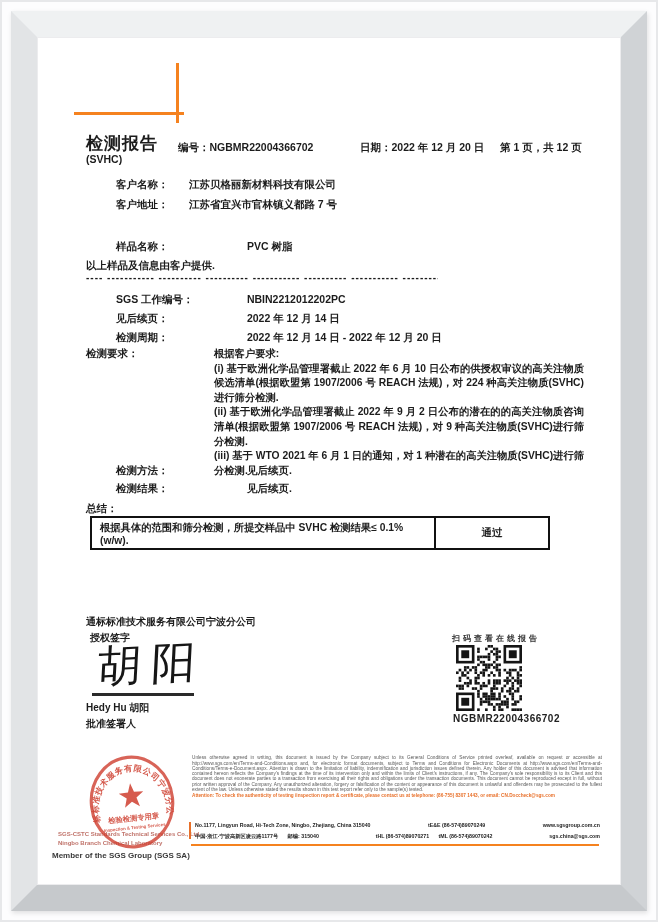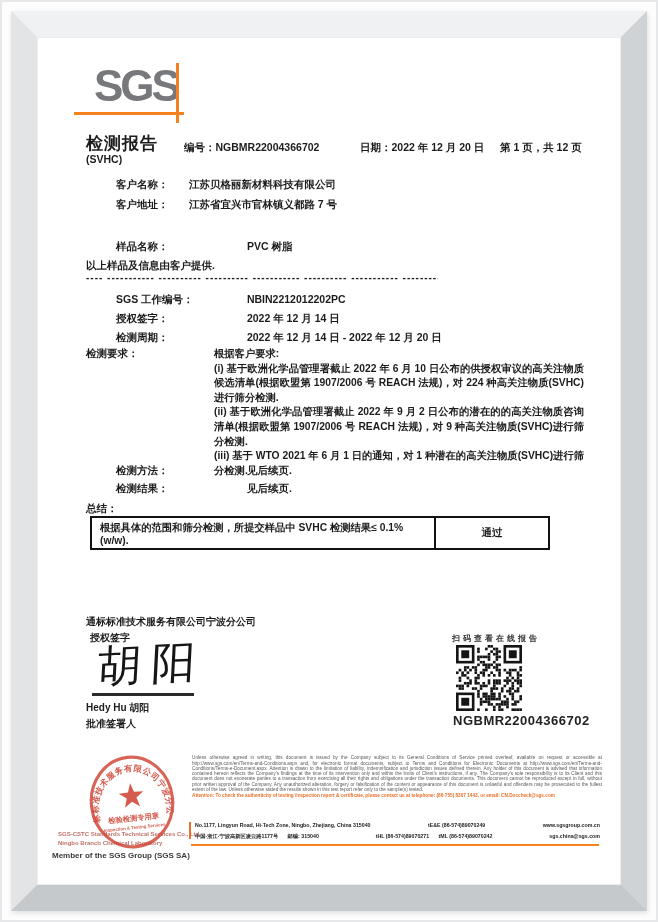--- a/index.html
+++ b/index.html
@@ -28,21 +28,21 @@
   
   .logo-text { position:absolute; left:42px; top:14px; font-size:44px; font-weight:700;
                color:#77787b; letter-spacing:-3px; line-height:1; }
   .logo-hline { position:absolute; left:22px; top:62px; width:110px; height:3px; background:#f5821f; }
   .logo-vline { position:absolute; left:124px; top:13px; width:3px; height:60px; background:#f5821f; }
 
   
   .title    { position:absolute; left:34px; top:82px;  font-size:17px; font-weight:700; letter-spacing:1px; }
   .subtitle { position:absolute; left:34px; top:103px; font-size:10.5px; font-weight:700; }
   .meta     { position:absolute; top:91px; font-size:10.5px; font-weight:700; white-space:nowrap; }
-  .meta-no    { left:132px; }
+  .meta-no    { left:126px; }
   .meta-date  { left:308px;text-align:center; }
   .meta-pages { left:448px; }
 
   
   .row { position:absolute; left:34px; font-size:10.5px; font-weight:700; white-space:nowrap; }
   .lab { display:inline-block;margin-left:30px; }
   .w70  { width:70px; }
   .w128 { width:128px; }
 
   .dashline { position:absolute; left:34px; top:222px; width:352px; overflow:hidden;
@@ -68,21 +68,21 @@
                  letter-spacing:10px; color:#161616;
                  transform:rotate(-3deg) skewX(-6deg); transform-origin:left bottom; }
   .sig-line    { position:absolute; left:40px; top:643px; width:102px; height:2.5px; background:#2a2a2a; }
   .sig-name    { position:absolute; left:34px; top:651px; font-size:10px; font-weight:700; }
   .sig-role    { position:absolute; left:34px; top:667px; font-size:10px; font-weight:700; }
 
   
   .qr-caption { position:absolute; left:400px; top:583px; font-size:8px; font-weight:700;
                 letter-spacing:3px; color:#333; }
   .qr-svg  { position:absolute; left:404px; top:595px; width:66px; height:66px; }
-  .qr-code { position:absolute; left:401px; top:663px; font-size:13px; font-weight:700;
+  .qr-code { position:absolute; left:401px; top:663px; font-size:10px; font-weight:700;
              letter-spacing:.5px; color:#222; }
 
   
   .stamp-branch { position:absolute; left:6px; width:180px; font-size:6px; font-weight:700;
                   color:#c0736a; white-space:nowrap; }
   .stamp-branch.b1 { top:781px; }
   .stamp-branch.b2 { top:790px; }
   .stamp-svg { position:absolute; left:36px; top:704px; width:88px; height:96px;
                transform:rotate(-6deg); opacity:.92; }
 
@@ -105,21 +105,20 @@
 </style>
 </head>
 <body>
 
 <div class="frame-outer"></div>
 <div class="frame-bevel"></div>
 <div class="frame-inner-edge"></div>
 
 <div class="doc">
 
-  <div class="logo-text">SGS</div>
   <div class="logo-hline"></div>
   <div class="logo-vline"></div>
 
   <div class="title">检测报告</div>
   <div class="subtitle">(SVHC)</div>
   <div class="meta meta-no">编号：NGBMR22004366702</div>
   <div class="meta meta-date">日期：2022 年 12 月 20 日</div>
   <div class="meta meta-pages">第 1 页，共 12 页</div>
 
   <div class="row" style="top:128px">
@@ -136,21 +135,21 @@
     <span>PVC 树脂</span>
   </div>
   <div class="row" style="top:209px">以上样品及信息由客户提供.</div>
   <div class="dashline">---- ----------- ---------- ---------- ----------- ---------- ----------- ---------- ----------- ----------- .</div>
 
   <div class="row" style="top:243px">
     <span class="lab w128">SGS 工作编号：</span>
     <span>NBIN2212012202PC</span>
   </div>
   <div class="row" style="top:262px">
-    <span class="lab w128">授权签字：</span>
+    <span class="lab w128">见后续页：</span>
     <span>2022 年 12 月 14 日</span>
   </div>
   <div class="row" style="top:281px">
     <span class="lab w128">检测周期：</span>
     <span>2022 年 12 月 14 日 - 2022 年 12 月 20 日</span>
   </div>
 
   <div class="req-label">检测要求：</div>
   <div class="req-block">
     <div>根据客户要求:</div>

